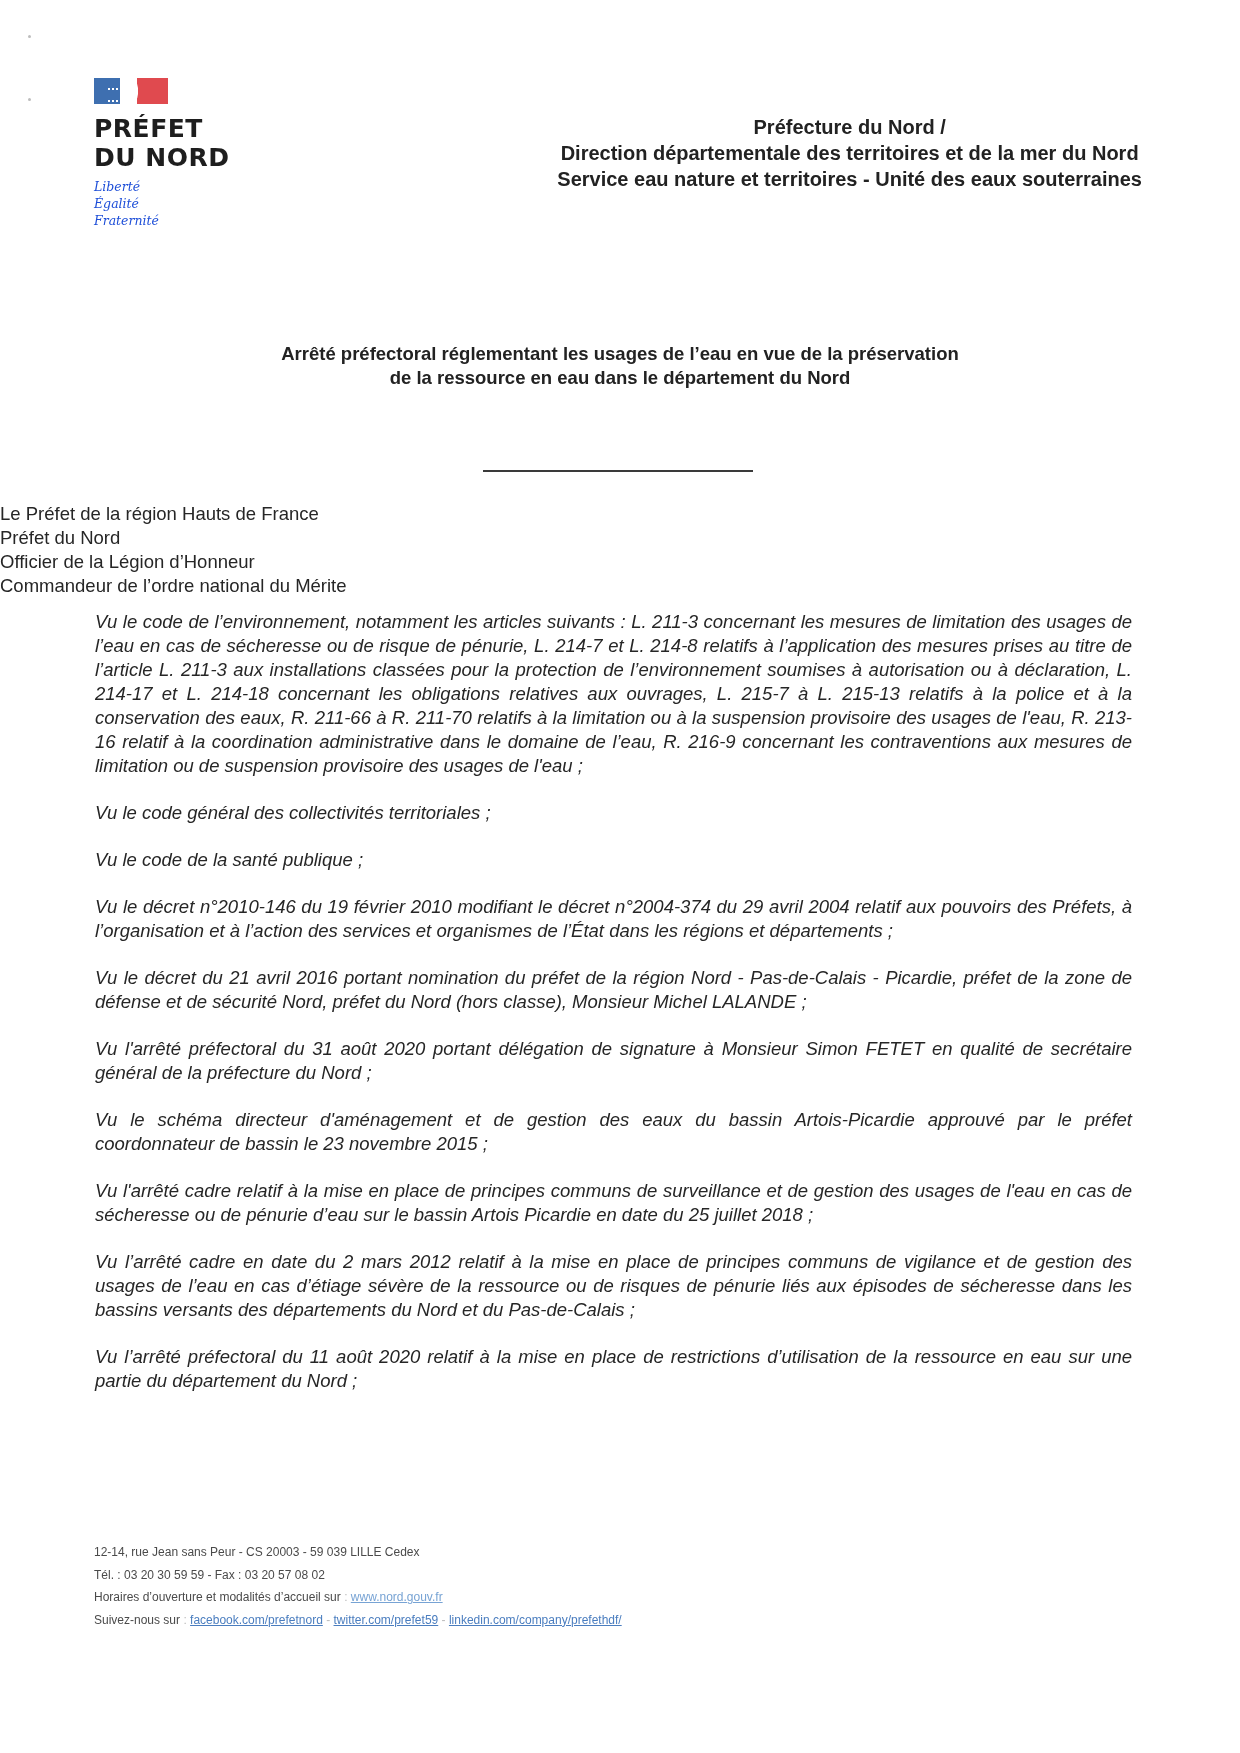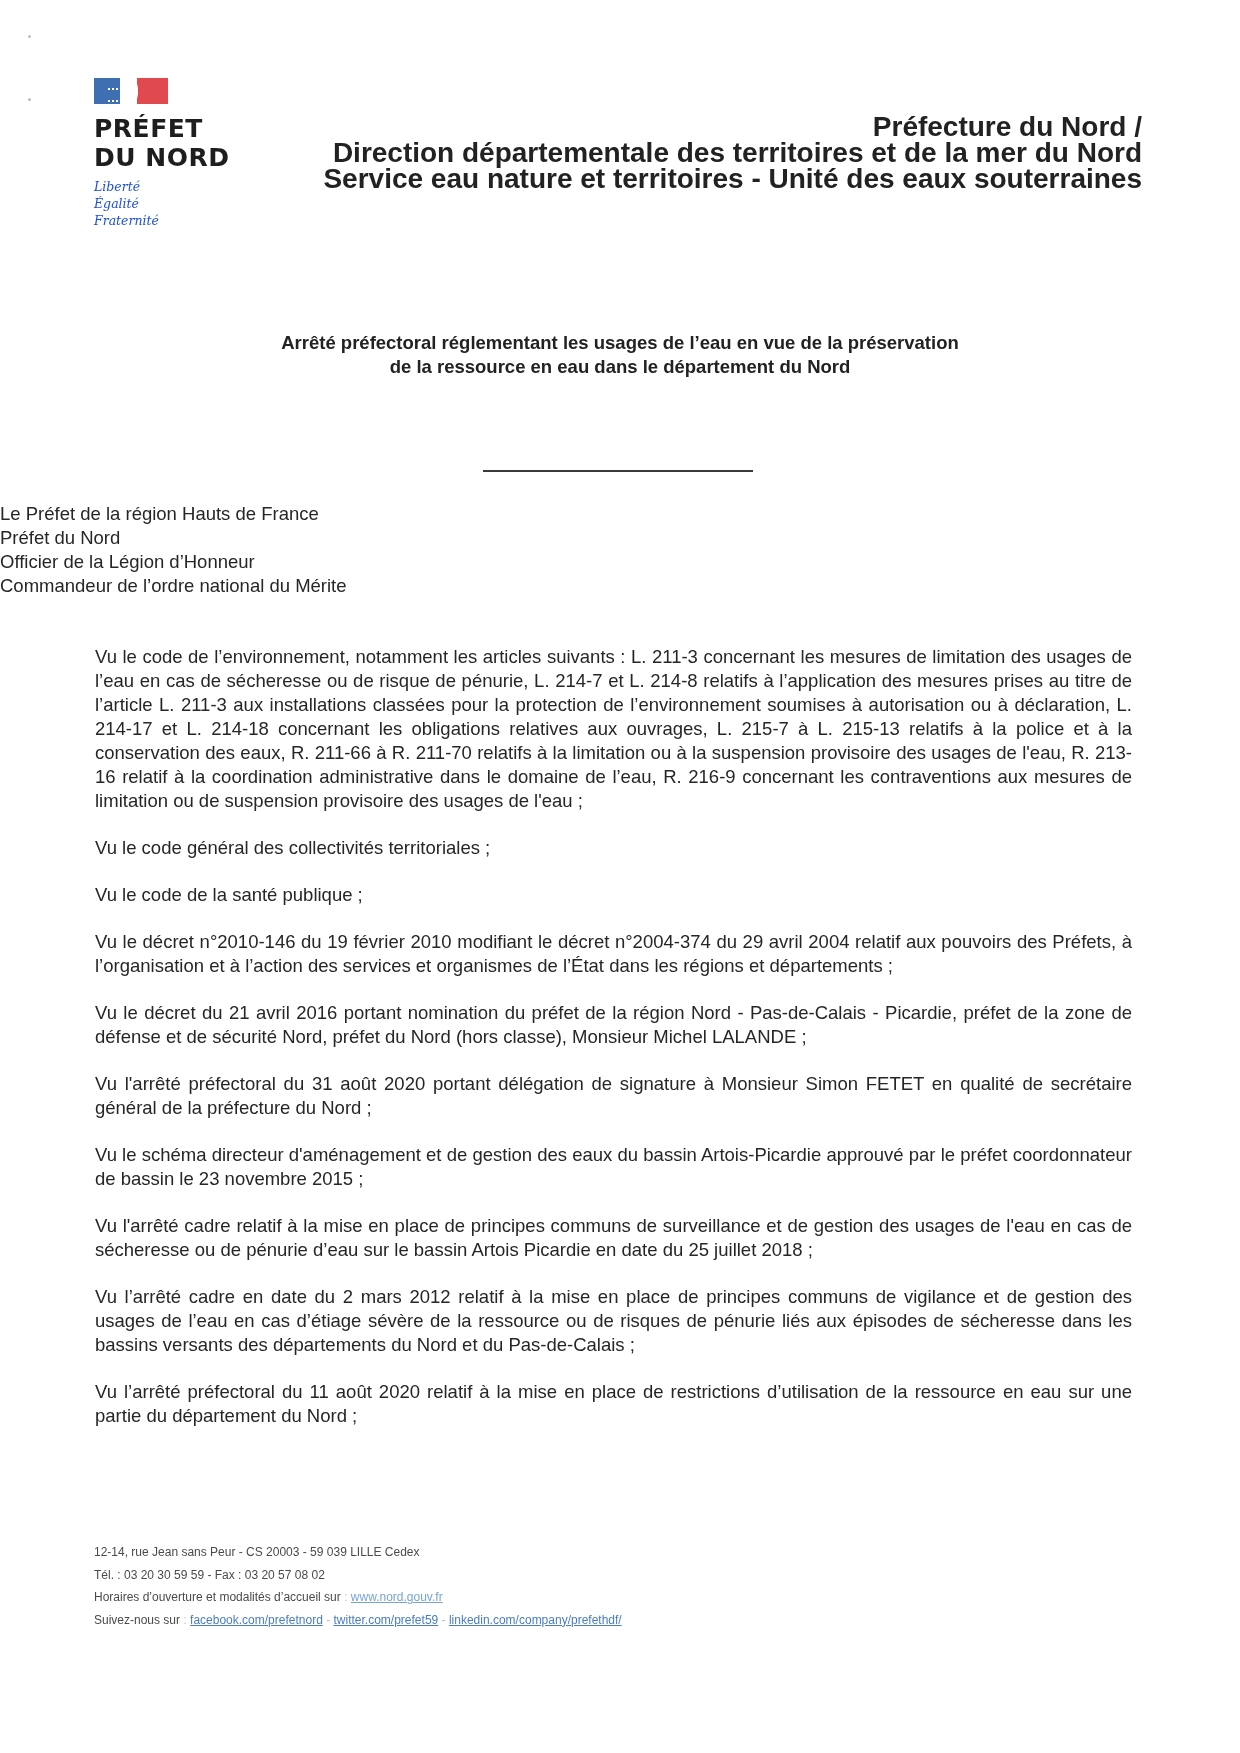--- a/index.html
+++ b/index.html
@@ -10,31 +10,31 @@
   .logo { position: absolute; left: 94px; top: 78px; width: 170px; }
   .marianne { position: relative; width: 74px; height: 26px; }
   .marianne .blue { position: absolute; left: 0; top: 0; width: 31px; height: 26px; background: #3e6fb0; }
   .marianne .red { position: absolute; left: 43px; top: 0; width: 31px; height: 26px; background: #e04a4f; }
   .marianne .profile { position: absolute; left: 26px; top: 0; width: 18px; height: 26px; background: #ffffff; border-radius: 0 10px 10px 0; }
   .marianne .hair { position: absolute; left: 14px; top: 10px; width: 14px; height: 10px; border-top: 2px dotted #ffffff; border-bottom: 2px dotted #ffffff; }
   .logo-title { margin-top: 10px; font-family: "DejaVu Sans", sans-serif; font-weight: bold; font-size: 25px; line-height: 29px; letter-spacing: 0.5px; color: #1e1e1e; }
   .motto { margin-top: 6px; font-family: "DejaVu Serif", serif; font-style: italic; font-size: 12.5px; line-height: 17px; color: #1d4ed8; }
 
   
-  .header-right { position: absolute; right: 98px; top: 114px; text-align: right; font-weight: bold; font-size: 28px; line-height: 26px; color: #222; }
+  .header-right { position: absolute; right: 98px; top: 114px; text-align: center; font-weight: bold; font-size: 20px; line-height: 26px; color: #222; }
 
   
-  .doc-title { position: absolute; left: 0; width: 1240px; top: 331px; text-align: center; font-weight: bold; font-size: 18.5px; line-height: 24px; color: #222; }
+  .doc-title { position: absolute; left: 0; width: 1240px; top: 342px; text-align: center; font-weight: bold; font-size: 18.5px; line-height: 24px; color: #222; }
   .divider { position: absolute; left: 483px; top: 470px; width: 270px; height: 0; border-top: 2px solid #3a3a3a; }
 
   
   .authority { position: absolute; left: 0; width: 1232px; top: 502px; text-align: left; font-size: 18.5px; line-height: 24px; color: #262626; }
 
   
-  .body-text { position: absolute; left: 95px; width: 1037px; top: 645px; font-size: 18.5px; line-height: 24px; color: #262626; }
+  .body-text { position: absolute; left: 95px; width: 1037px; top: 610px; font-size: 18.5px; line-height: 24px; color: #262626; font-style: italic; }
   .body-text p { margin: 0 0 23px 0; text-align: justify; }
 
   
   .footer { position: absolute; left: 94px; top: 1541px; font-size: 12px; line-height: 22.5px; color: #4a4a4a; }
   .footer .sep { color: #bcbcbc; }
   .footer a { color: #4a7dbf; text-decoration: underline; }
   .footer a.plain { color: #77a3d4; }
 </style>
 </head>
 <body>

